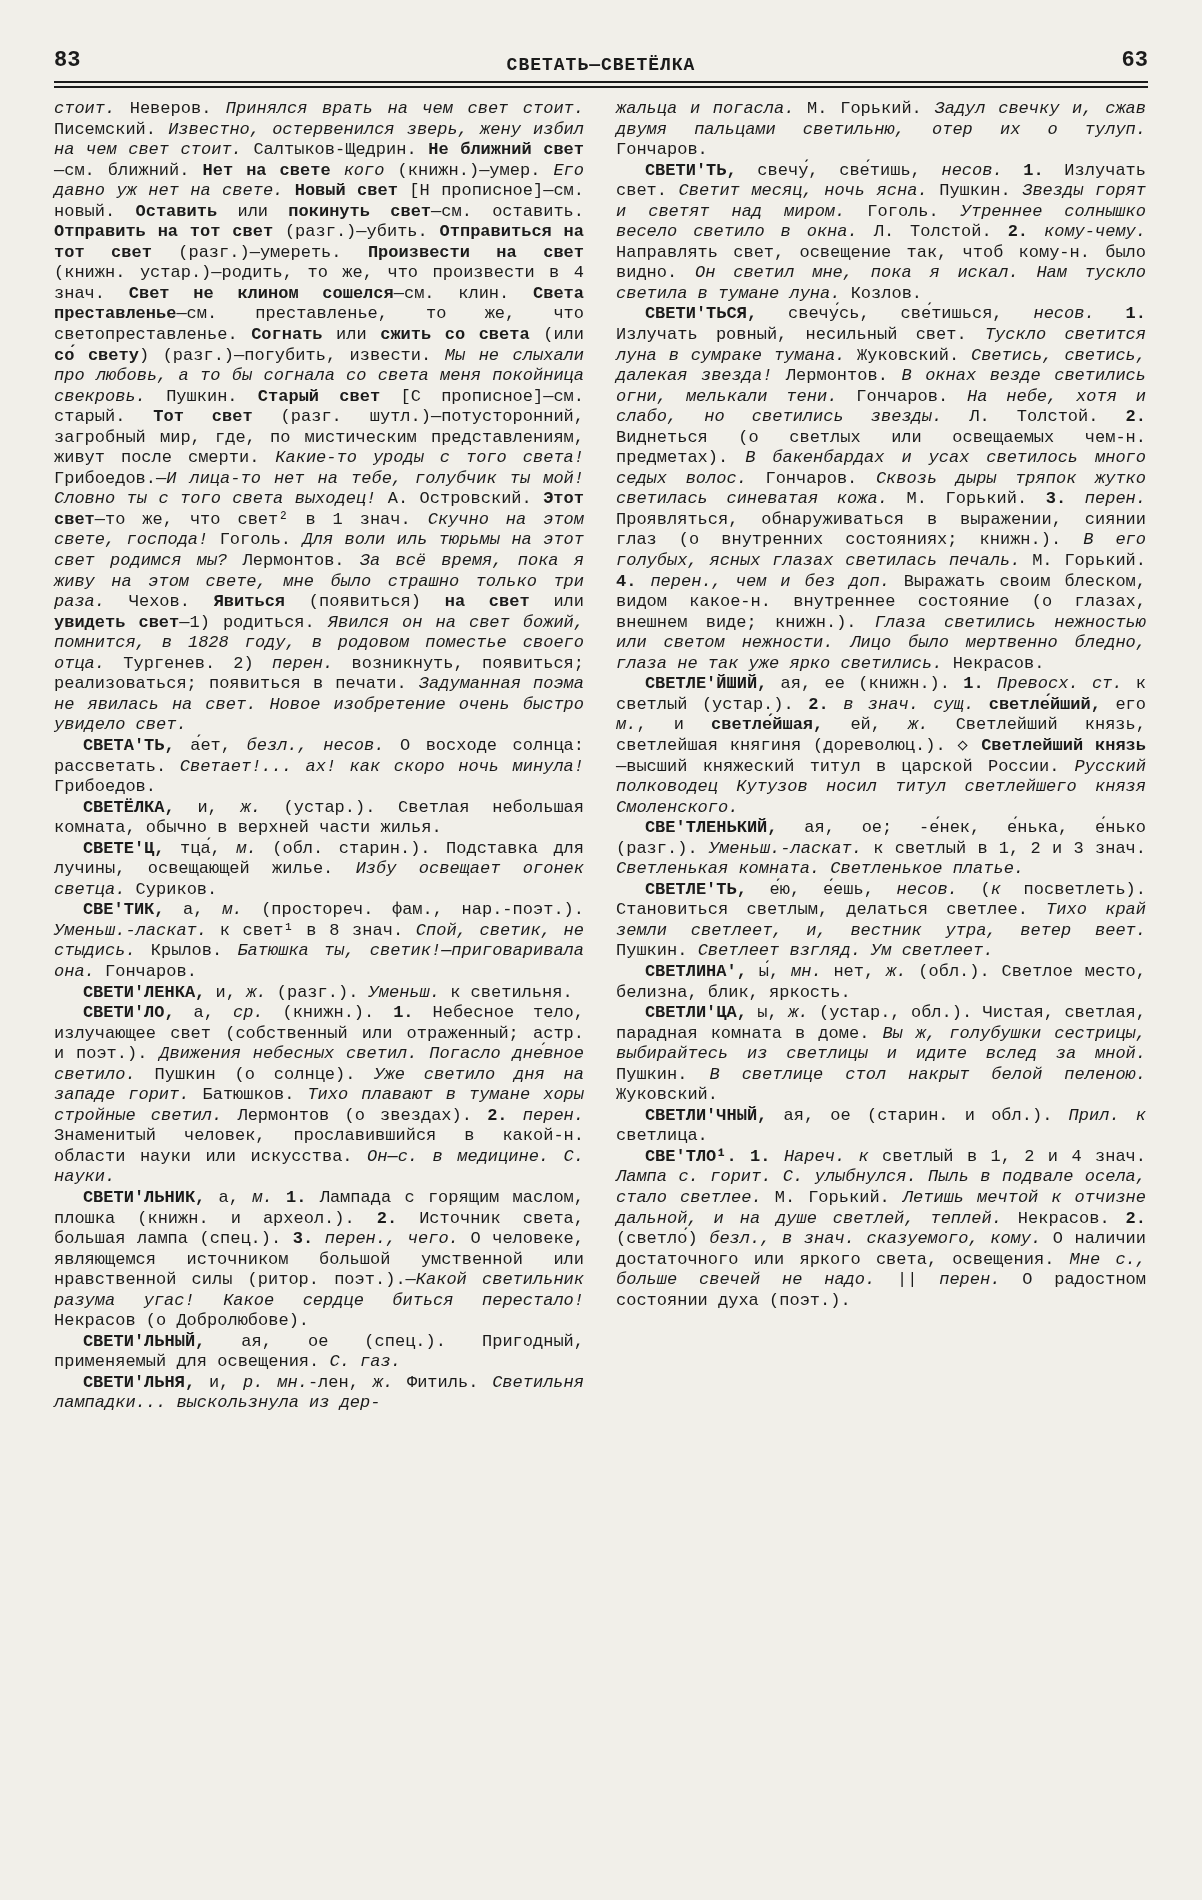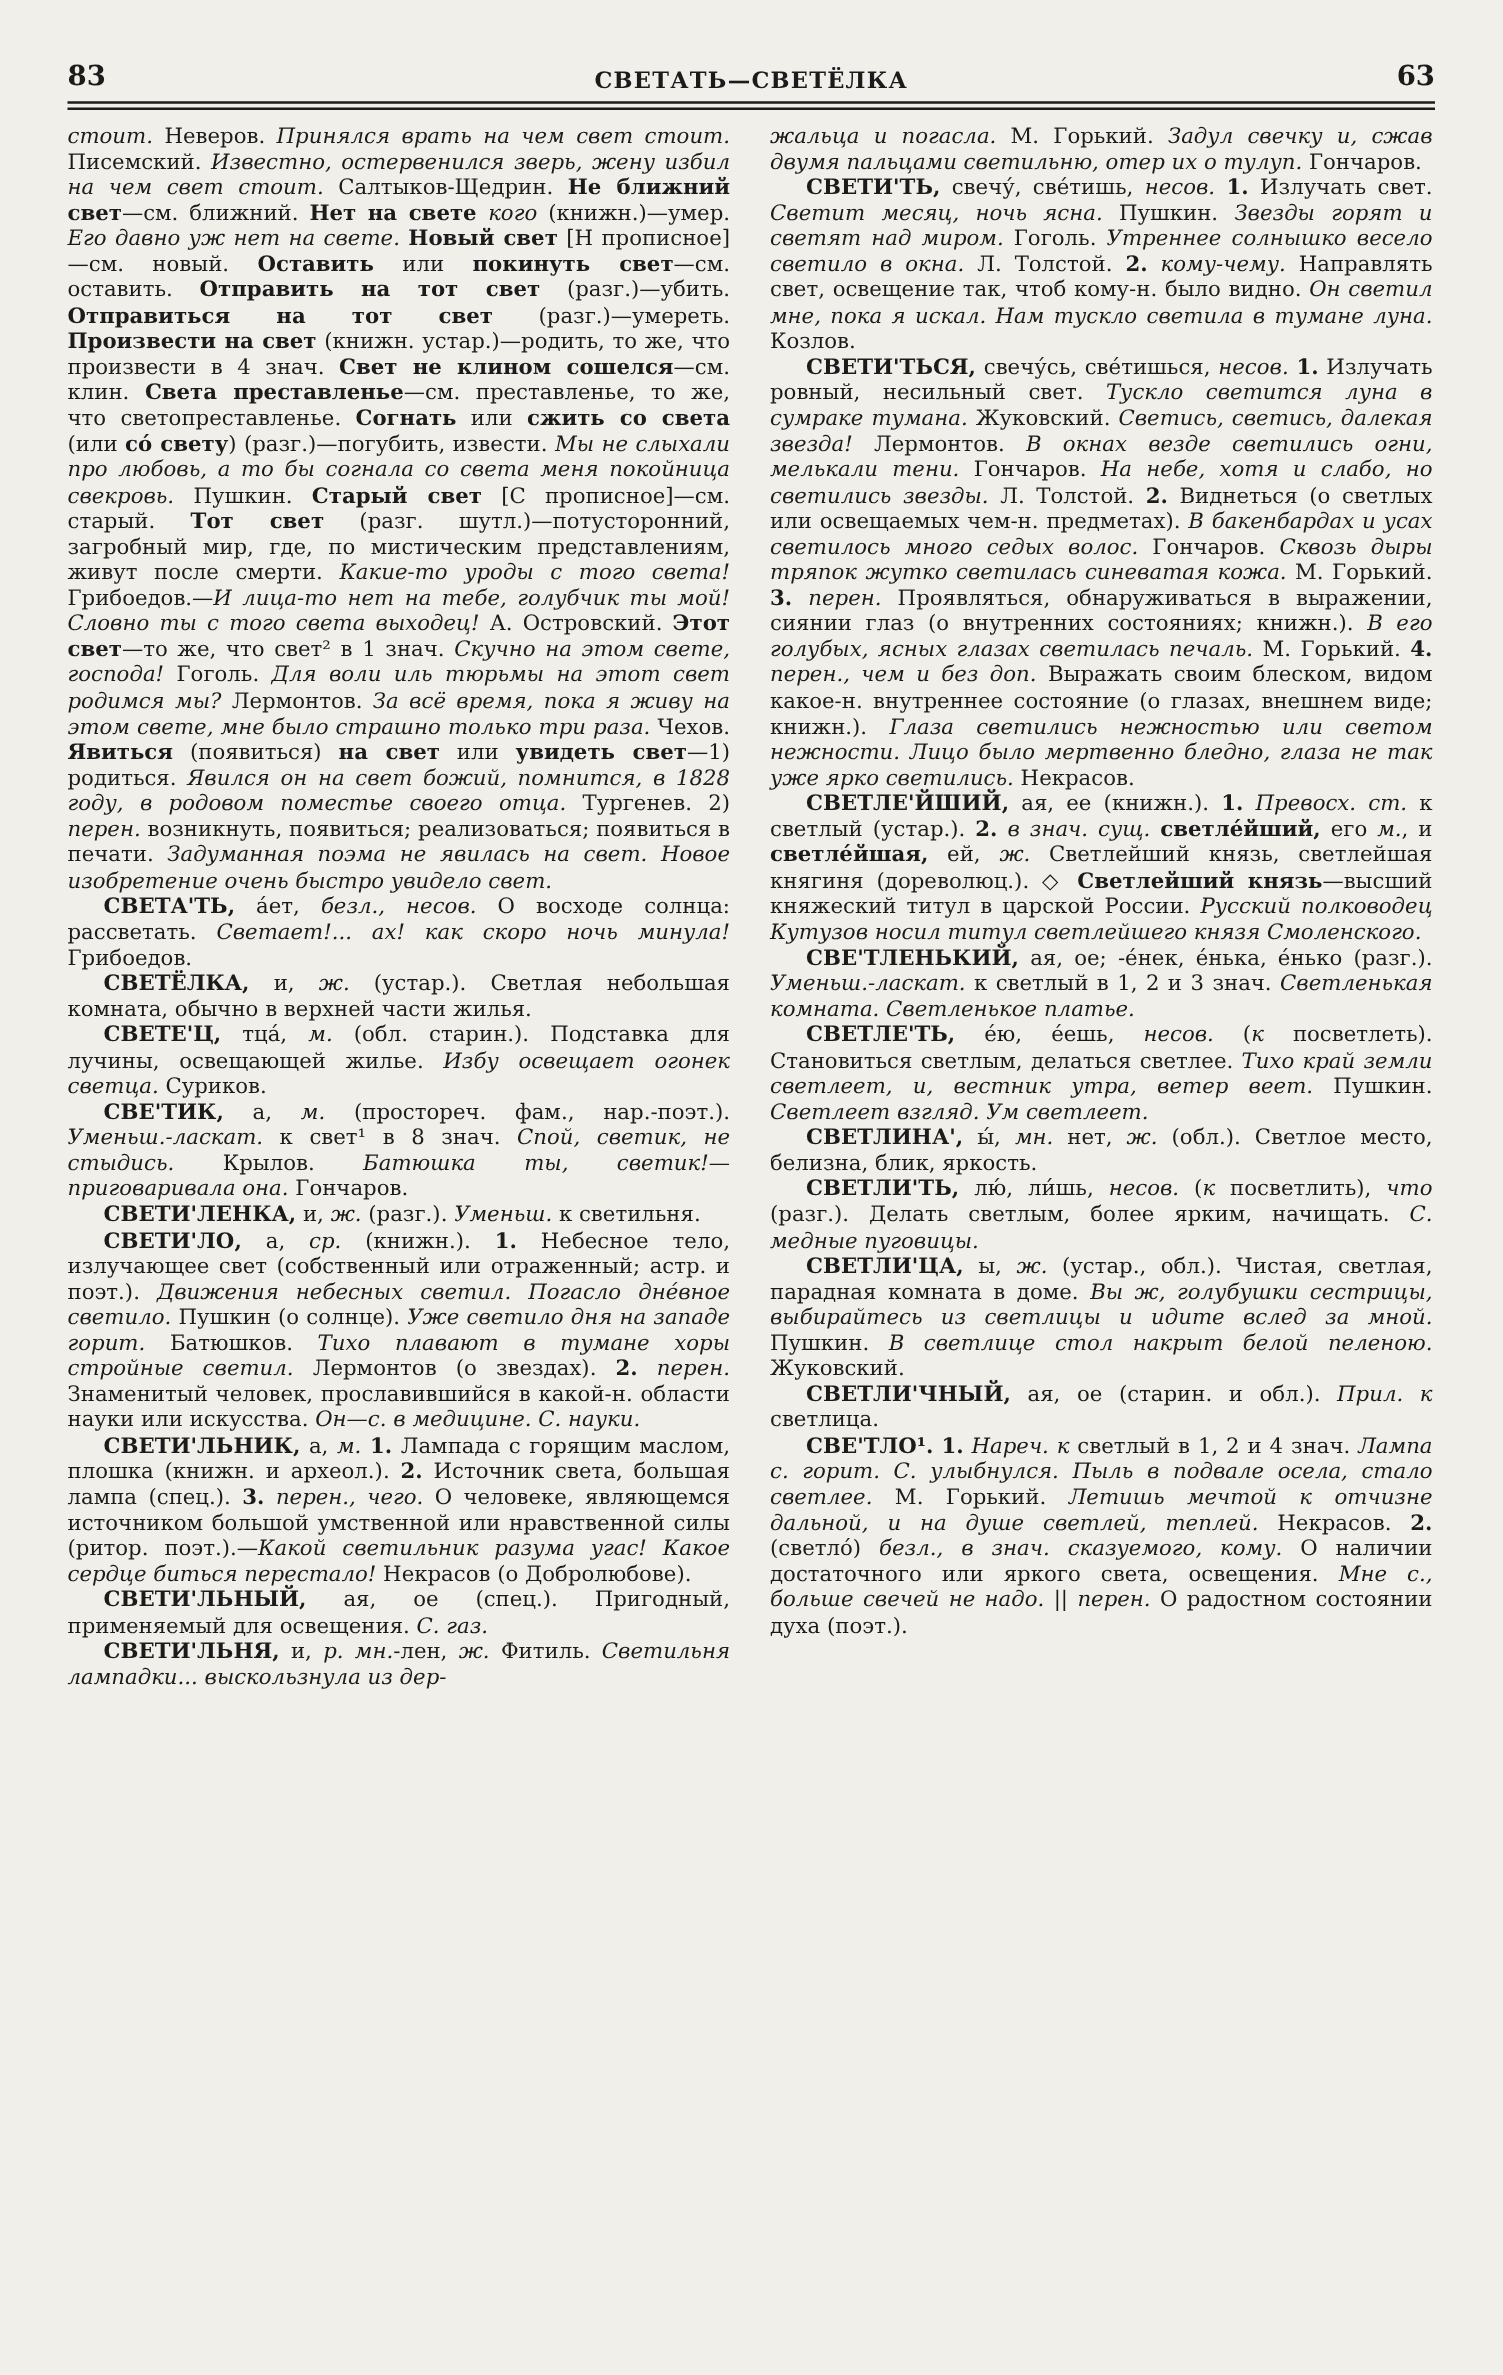--- a/index.html
+++ b/index.html
@@ -3,21 +3,21 @@
 <meta charset="utf-8">
 <style>
   html,body{margin:0;padding:0;}
   body{
     width:1202px;height:1900px;
     background:#f1efe9;
     font-family:"DejaVu Serif","Liberation Serif",serif;
     color:#1b1b1b;
     overflow:hidden;
   }
-  .page{box-sizing:border-box;width:1202px;height:1900px;padding:50px 54px 0 54px;}
+  .page{box-sizing:border-box;width:1202px;height:1900px;padding:50px 54px 0 54px;font-family:Liberation Mono, monospace;}
   .header{display:flex;justify-content:space-between;align-items:flex-end;}
   .pagenum{font-weight:bold;font-size:22px;line-height:1;}
   .running-head{font-weight:bold;font-size:18px;letter-spacing:1px;line-height:1;transform:translateY(2px);}
   .double-rule{margin-top:9px;height:3px;border-top:2px solid #1c1c1c;border-bottom:2px solid #1c1c1c;}
   .columns{display:flex;margin-top:11px;align-items:flex-start;}
   .col{width:530px;text-align:justify;font-size:17px;line-height:20.55px;}
   .divider{width:1px;background:#8a8880;margin:2px 15px 6px 16px;}
   .col p{margin:0;padding:0;}
   .col p.indent{text-indent:1.7em;}
   .b{font-weight:bold;}
@@ -48,19 +48,18 @@
       </div>
     <div class="divider"></div>
     <div class="col" id="col-right">
         <p class=""><span class="i">жальца и погасла.</span> М. Горький. <span class="i">Задул свечку и, сжав двумя пальцами светильню, отер их о тулуп.</span> Гончаров.</p>
         <p class="indent"><span class="b">СВЕТИ'ТЬ,</span> свечу́, све́тишь, <span class="i">несов.</span> <span class="b">1.</span> Излучать свет. <span class="i">Светит месяц, ночь ясна.</span> Пушкин. <span class="i">Звезды горят и светят над миром.</span> Гоголь. <span class="i">Утреннее солнышко весело светило в окна.</span> Л. Толстой. <span class="b">2.</span> <span class="i">кому-чему.</span> Направлять свет, освещение так, чтоб кому-н. было видно. <span class="i">Он светил мне, пока я искал. Нам тускло светила в тумане луна.</span> Козлов.</p>
         <p class="indent"><span class="b">СВЕТИ'ТЬСЯ,</span> свечу́сь, све́тишься, <span class="i">несов.</span> <span class="b">1.</span> Излучать ровный, несильный свет. <span class="i">Тускло светится луна в сумраке тумана.</span> Жуковский. <span class="i">Светись, светись, далекая звезда!</span> Лермонтов. <span class="i">В окнах везде светились огни, мелькали тени.</span> Гончаров. <span class="i">На небе, хотя и слабо, но светились звезды.</span> Л. Толстой. <span class="b">2.</span> Виднеться (о светлых или освещаемых чем-н. предметах). <span class="i">В бакенбардах и усах светилось много седых волос.</span> Гончаров. <span class="i">Сквозь дыры тряпок жутко светилась синеватая кожа.</span> М. Горький. <span class="b">3.</span> <span class="i">перен.</span> Проявляться, обнаруживаться в выражении, сиянии глаз (о внутренних состояниях; книжн.). <span class="i">В его голубых, ясных глазах светилась печаль.</span> М. Горький. <span class="b">4.</span> <span class="i">перен., чем и без доп.</span> Выражать своим блеском, видом какое-н. внутреннее состояние (о глазах, внешнем виде; книжн.). <span class="i">Глаза светились нежностью или светом нежности. Лицо было мертвенно бледно, глаза не так уже ярко светились.</span> Некрасов.</p>
         <p class="indent"><span class="b">СВЕТЛЕ'ЙШИЙ,</span> ая, ее (книжн.). <span class="b">1.</span> <span class="i">Превосх. ст.</span> к светлый (устар.). <span class="b">2.</span> <span class="i">в знач. сущ.</span> <span class="b">светле́йший,</span> его <span class="i">м.</span>, и <span class="b">светле́йшая,</span> ей, <span class="i">ж.</span> Светлейший князь, светлейшая княгиня (дореволюц.). ◇ <span class="b">Светлейший князь</span>—высший княжеский титул в царской России. <span class="i">Русский полководец Кутузов носил титул светлейшего князя Смоленского.</span></p>
         <p class="indent"><span class="b">СВЕ'ТЛЕНЬКИЙ,</span> ая, ое; -е́нек, е́нька, е́нько (разг.). <span class="i">Уменьш.-ласкат.</span> к светлый в 1, 2 и 3 знач. <span class="i">Светленькая комната. Светленькое платье.</span></p>
         <p class="indent"><span class="b">СВЕТЛЕ'ТЬ,</span> е́ю, е́ешь, <span class="i">несов.</span> (<span class="i">к</span> посветлеть). Становиться светлым, делаться светлее. <span class="i">Тихо край земли светлеет, и, вестник утра, ветер веет.</span> Пушкин. <span class="i">Светлеет взгляд. Ум светлеет.</span></p>
         <p class="indent"><span class="b">СВЕТЛИНА',</span> ы́, <span class="i">мн.</span> нет, <span class="i">ж.</span> (обл.). Светлое место, белизна, блик, яркость.</p>
-        <p class="indent"><span class="b">СВЕТЛИ'ТЬ,</span> лю́, ли́шь, <span class="i">несов.</span> (<span class="i">к</span> посветлить), <span class="i">что</span> (разг.). Делать светлым, более ярким, начищать. <span class="i">С. медные пуговицы.</span></p>
         <p class="indent"><span class="b">СВЕТЛИ'ЦА,</span> ы, <span class="i">ж.</span> (устар., обл.). Чистая, светлая, парадная комната в доме. <span class="i">Вы ж, голубушки сестрицы, выбирайтесь из светлицы и идите вслед за мной.</span> Пушкин. <span class="i">В светлице стол накрыт белой пеленою.</span> Жуковский.</p>
         <p class="indent"><span class="b">СВЕТЛИ'ЧНЫЙ,</span> ая, ое (старин. и обл.). <span class="i">Прил. к</span> светлица.</p>
         <p class="indent"><span class="b">СВЕ'ТЛО¹.</span> <span class="b">1.</span> <span class="i">Нареч. к</span> светлый в 1, 2 и 4 знач. <span class="i">Лампа с. горит. С. улыбнулся. Пыль в подвале осела, стало светлее.</span> М. Горький. <span class="i">Летишь мечтой к отчизне дальной, и на душе светлей, теплей.</span> Некрасов. <span class="b">2.</span> (светло́) <span class="i">безл., в знач. сказуемого, кому.</span> О наличии достаточного или яркого света, освещения. <span class="i">Мне с., больше свечей не надо.</span> || <span class="i">перен.</span> О радостном состоянии духа (поэт.).</p>
       </div>
   </div>
 </div>
 
 </body></html>

